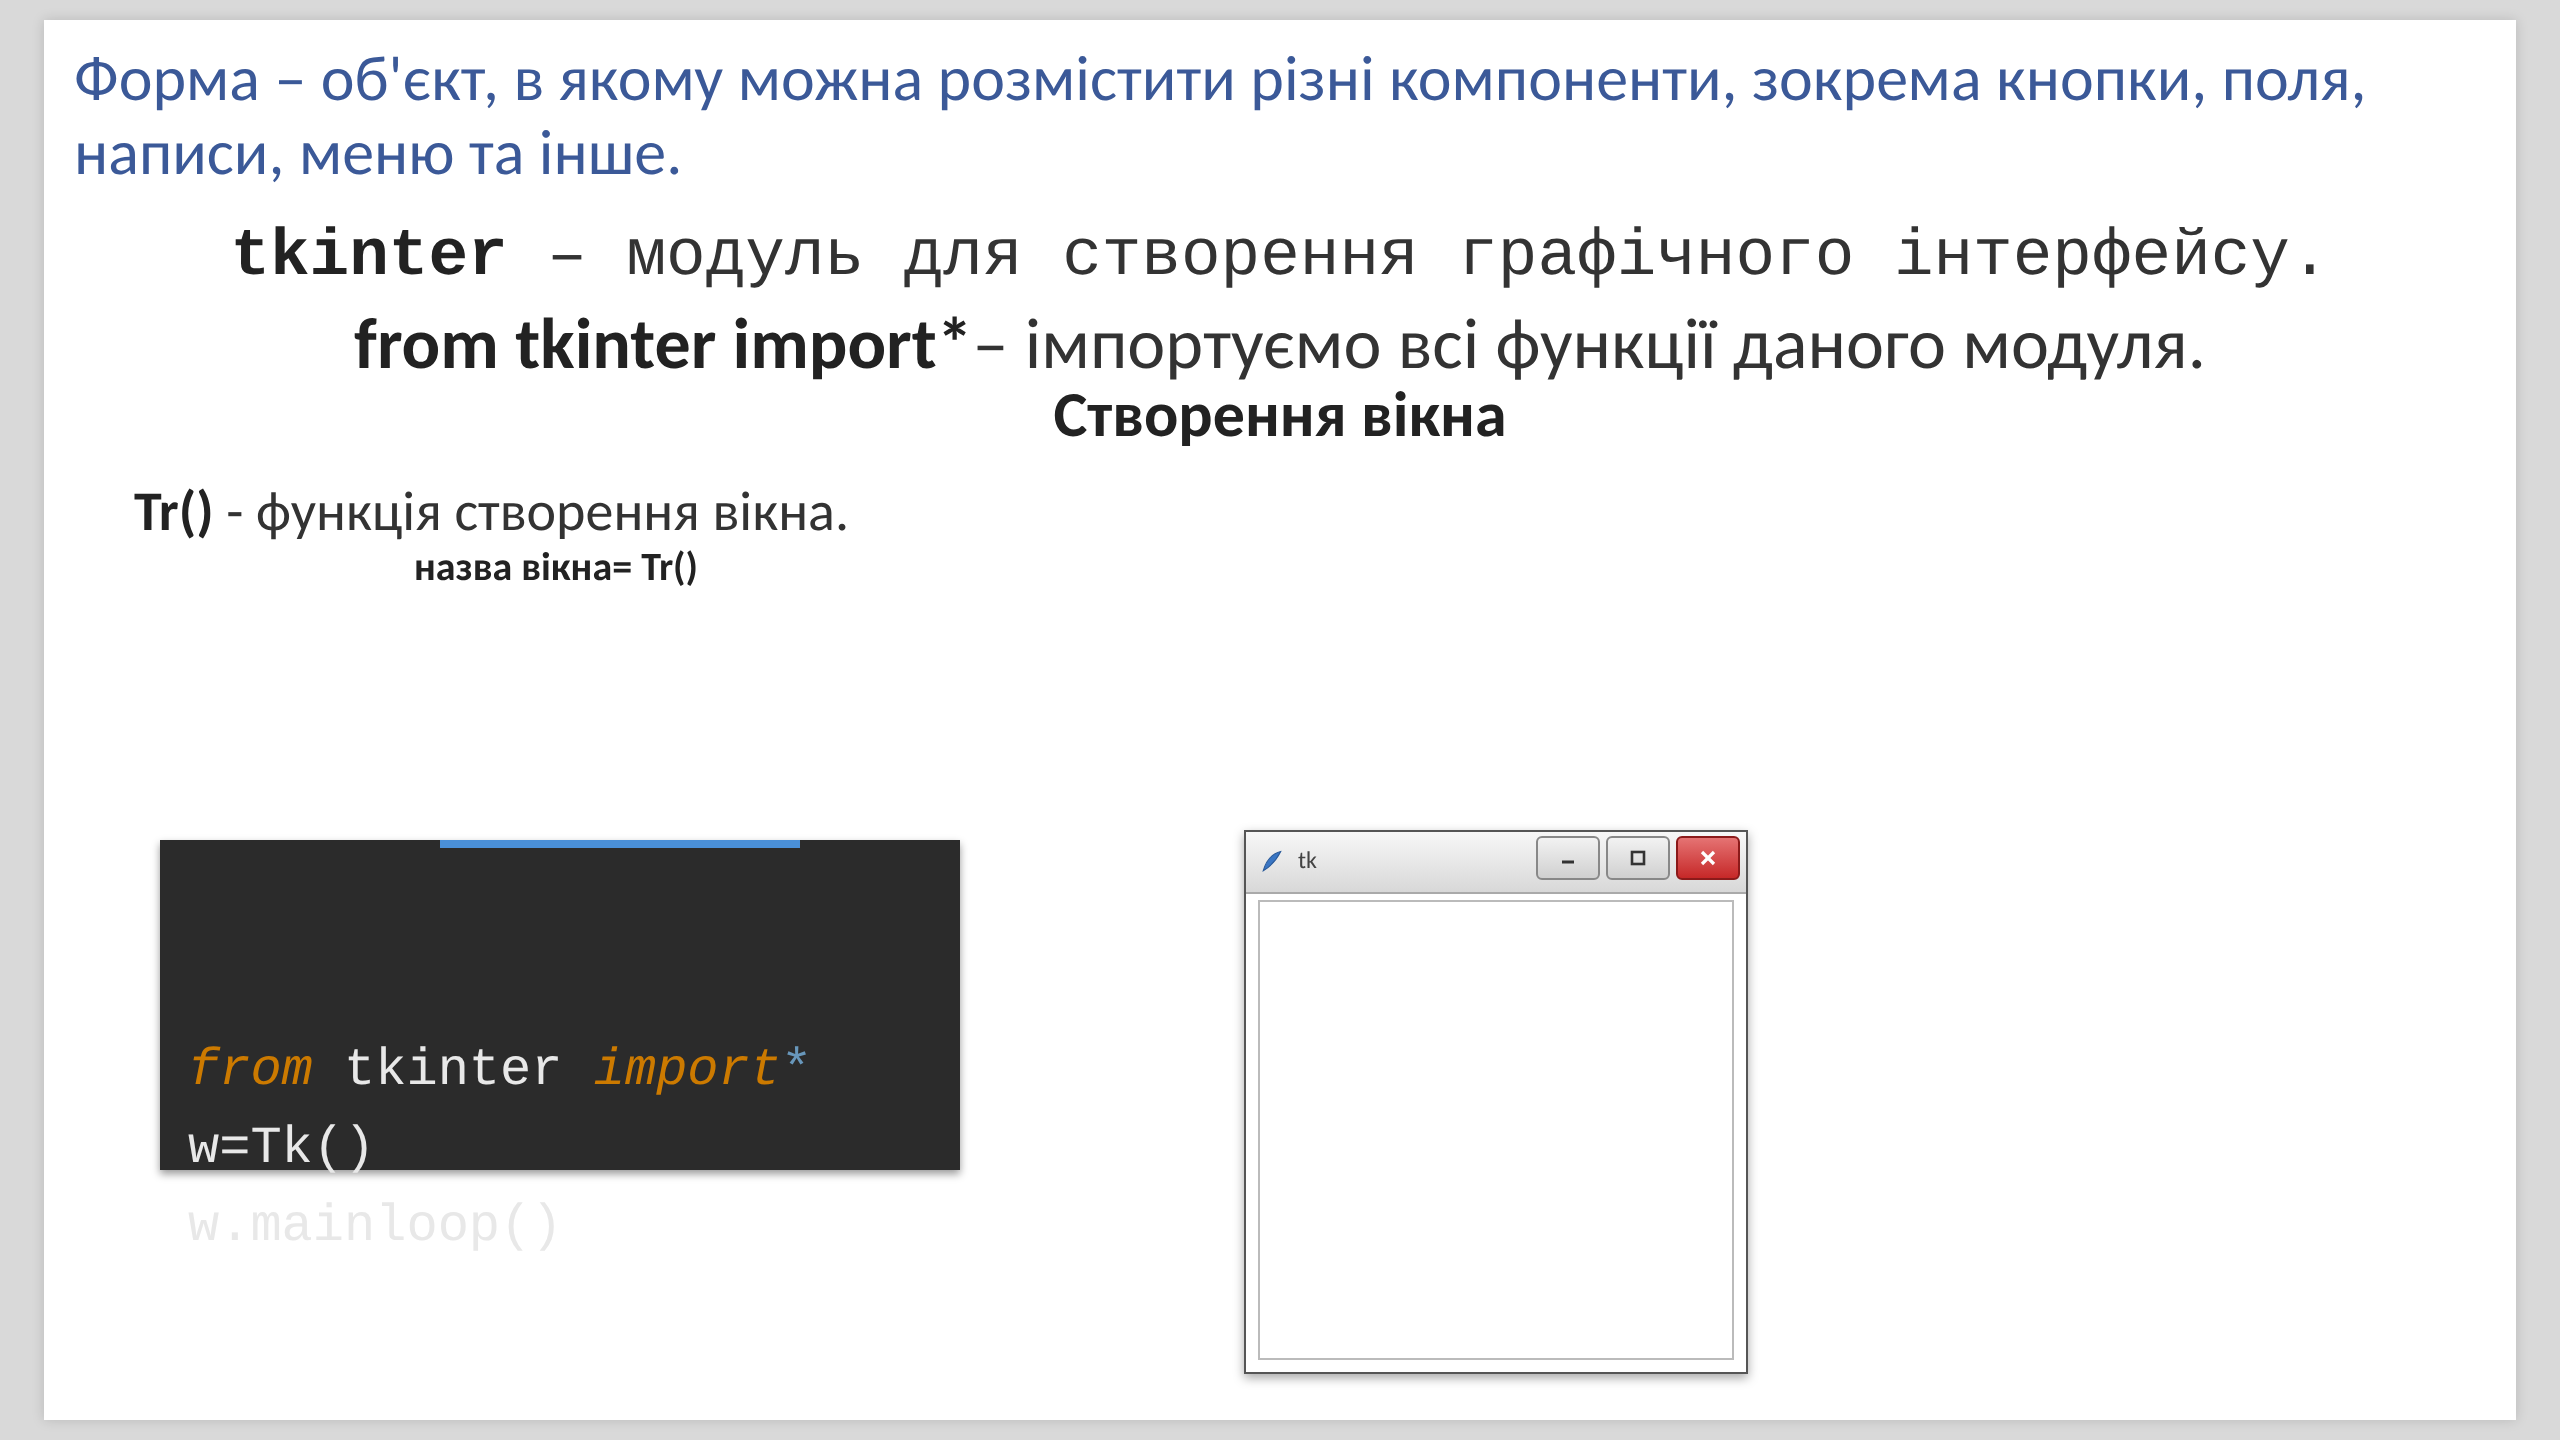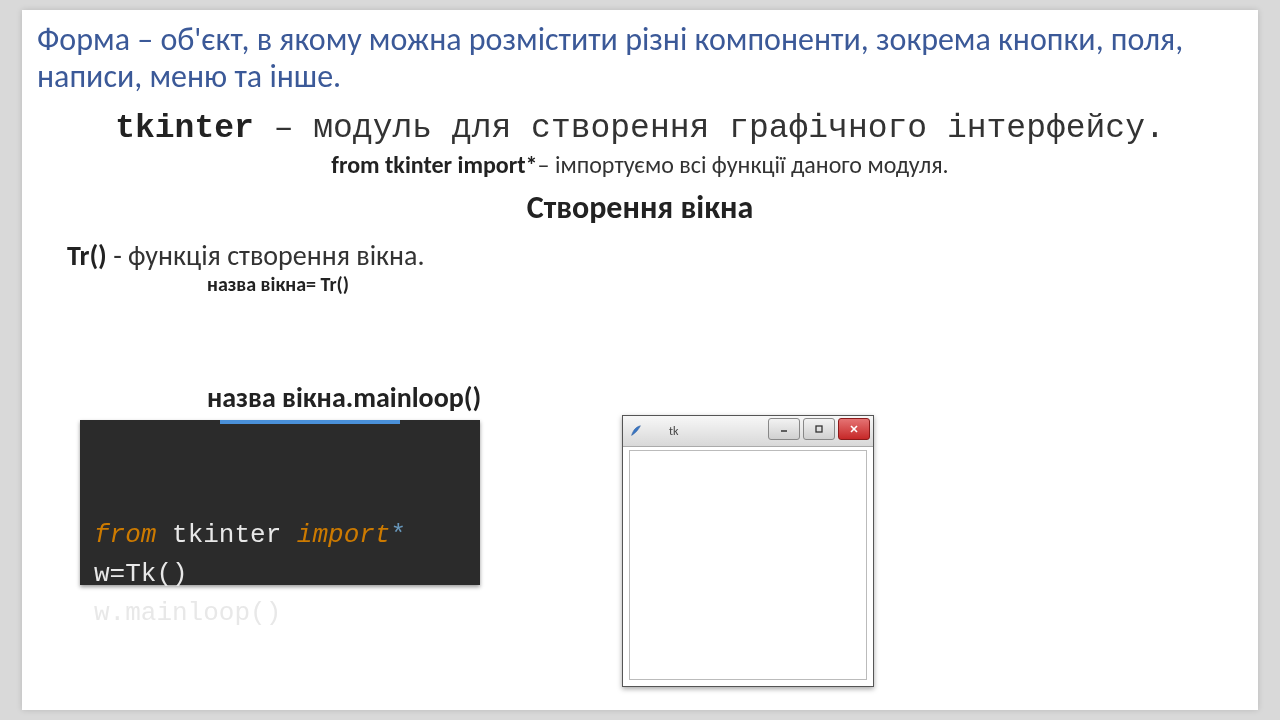--- a/index.html
+++ b/index.html
@@ -36,21 +36,21 @@
     text-align: center;
     font-size: 33px;
     color: #333;
     font-family: Liberation Mono, monospace;
   }
   .line-import {
     position: absolute;
     left: 0; right: 0;
     top: 140px;
     text-align: center;
-    font-size: 24px;
+    font-size: 36px;
     color: #333;
   }
   .heading-create {
     position: absolute;
     left: 0; right: 0;
     top: 178px;
     text-align: center;
     font-size: 32px;
     font-weight: bold;
     color: #222;
@@ -132,21 +132,20 @@
   }
   .tkwin .titlebar {
     height: 30px;
     background: linear-gradient(to bottom, #f7f7f7, #d8d8d8);
     border-bottom: 1px solid #aaa;
     display: flex;
     align-items: center;
     font-size: 12px;
     color: #444;
     position: relative;
-    gap: 20px;
   }
   .tkwin .tk-icon {
     width: 14px; height: 14px;
     margin: 0 6px 0 6px;
     display: inline-block;
   }
   .tkwin .title-text { flex: 1; }
   .tkwin .btns { display:flex; height:100%; }
   .tkwin .btn {
     width: 30px; height: 20px;
@@ -189,21 +188,20 @@
 
   <div class="heading-create">Створення вікна</div>
 
   <div class="line-tr">
     <b class="codebold">Tr()</b><span> - функція створення вікна.</span>
   </div>
 
   <div class="line-nazva1">назва вікна= Tr()</div>
 
 
-  <div class="line-nazva2">назва вікна.mainloop()</div>
 
   <div class="code-block">
     <div class="tab-underline"></div>
 <span class="kw-from">from</span><span class="ident"> tkinter </span><span class="kw-import">import</span><span class="kw-star">*</span>
 <span class="ident">w=Tk()</span>
 <span class="ident">w.mainloop()</span>
   </div>
 
   <div class="tkwin">
     <div class="titlebar">

